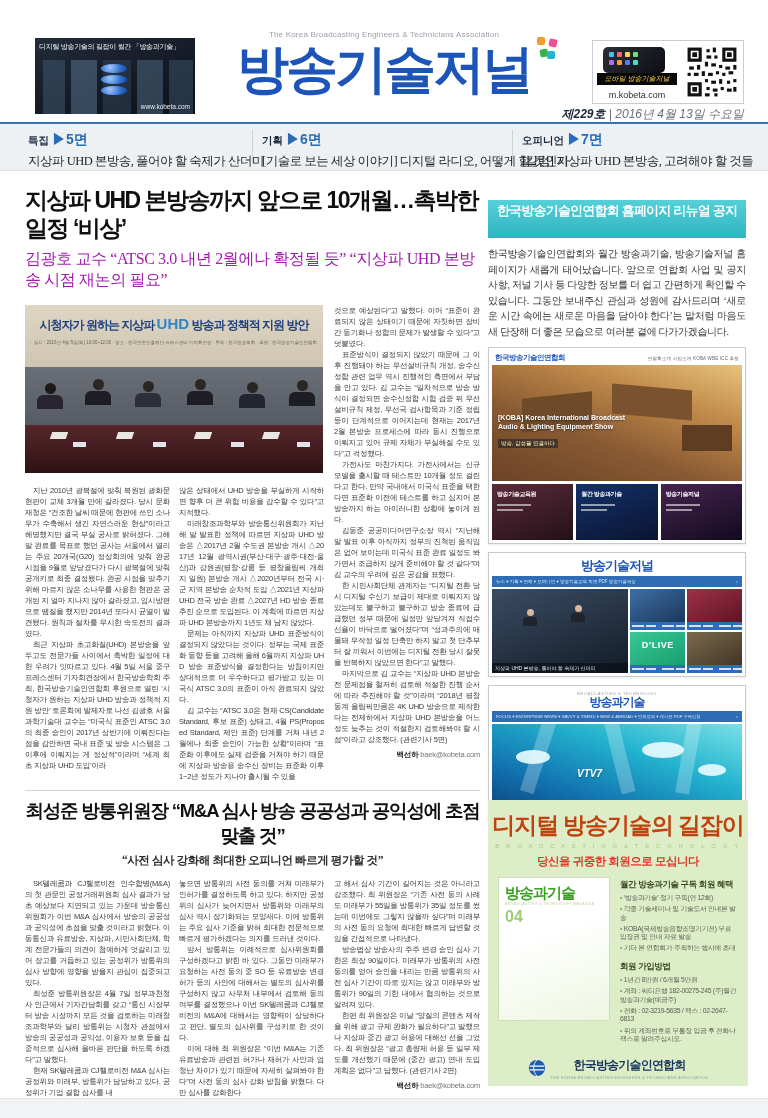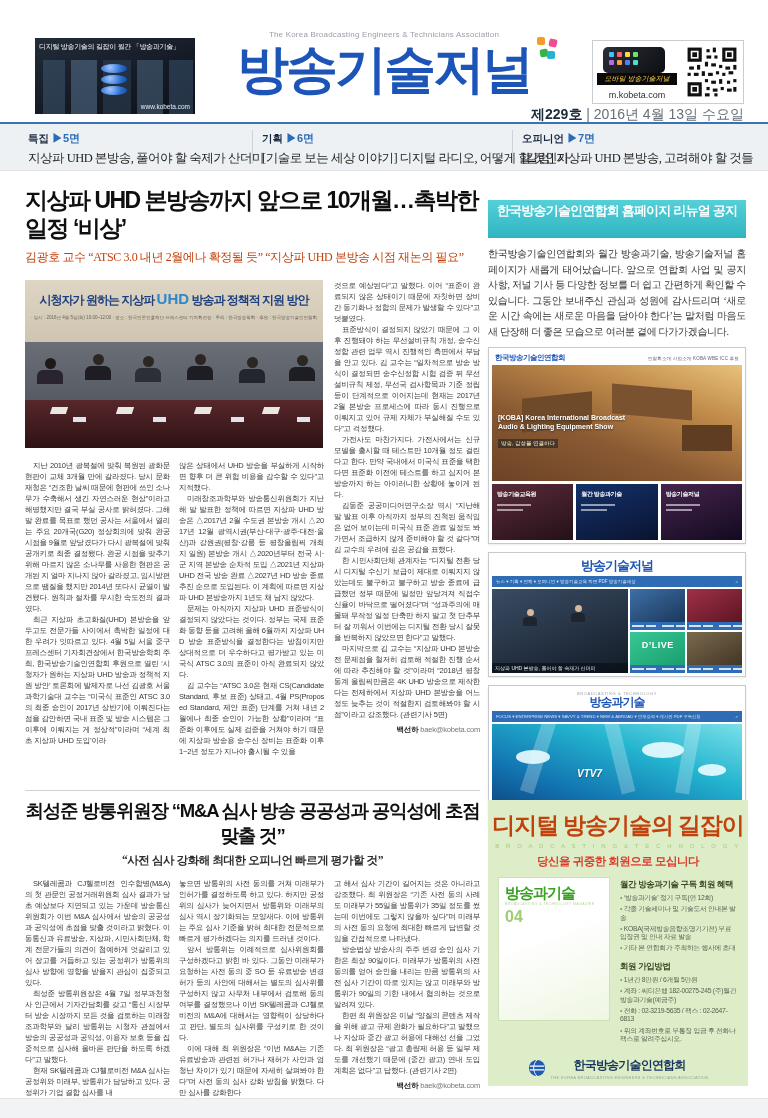--- a/index.html
+++ b/index.html
@@ -25,38 +25,38 @@
   .logo-mark .m1{left:0;top:0;background:#f59a2b;}
   .logo-mark .m2{right:0;top:2px;background:#ef4f8e;transform:rotate(12deg);}
   .logo-mark .m3{left:3px;bottom:0;background:#37b34a;transform:rotate(-10deg);}
   .logo-mark .m4{right:2px;bottom:-2px;background:#23b5cf;}
   .mh-mobile{position:absolute;right:24px;top:40px;width:150px;height:62px;background:#fff;border:1px solid #c9ccd1;}
   .mh-mobile .phone{position:absolute;left:10px;top:6px;width:62px;height:26px;background:linear-gradient(135deg,#2b2f36,#0c0e12);border-radius:5px;}
   .mh-mobile .phone i{position:absolute;width:5px;height:5px;border-radius:1px;}
   .mh-mobile .band{position:absolute;left:4px;top:32px;width:80px;height:12px;background:#0a0a0a;color:#ffd24a;font-style:italic;font-size:7px;line-height:12px;text-align:center;white-space:nowrap;}
   .mh-mobile .murl{position:absolute;left:4px;bottom:3px;width:80px;text-align:center;color:#2a2e33;font-size:9px;}
   .mh-mobile .qr{position:absolute;right:5px;top:5px;width:52px;height:52px;}
-  .issue-line{position:absolute;right:24px;top:106px;font-size:14px;color:#6a7078;}
+  .issue-line{position:absolute;right:24px;top:106px;font-size:12px;color:#6a7078;font-style:italic;}
   .issue-line b{color:#1d2a3c;}
   .blue-rule{position:absolute;left:0;top:122px;width:768px;height:2px;background:#3a72b8;}
 
   
   .teaser{position:absolute;left:0;top:124px;width:768px;height:46px;background:#eef1f4;border-bottom:1px solid #dfe3e7;}
   .teaser .cell{position:absolute;top:7px;height:34px;}
   .teaser .c1{left:28px;width:220px;} .teaser .c2{left:262px;width:240px;} .teaser .c3{left:522px;width:226px;}
   .tsep{position:absolute;top:6px;width:1px;height:34px;background:#cdd2d7;}
   .ts1{left:252px;} .ts2{left:512px;}
   .t-head{font-size:10.5px;font-weight:bold;color:#1b2940;}
-  .t-head .pg{color:#2b6cb8;font-size:11px;font-weight:bold;margin-left:3px;}
+  .t-head .pg{color:#2b6cb8;font-size:14px;font-weight:bold;margin-left:3px;}
   .t-title{font-family:"Liberation Serif",serif;font-size:12.5px;color:#1e1e1e;margin-top:4px;letter-spacing:-.5px;white-space:nowrap;}
 
   
   .main-article{position:absolute;left:25px;top:186px;width:455px;}
   .m-headline{font-size:23px;font-weight:bold;color:#0f0f0f;letter-spacing:-1.5px;line-height:28px;}
-  .m-subhead{font-family:"Liberation Serif",serif;font-size:12px;color:#c2410c;margin-top:7px;letter-spacing:-.4px;}
+  .m-subhead{font-family:"Liberation Serif",serif;font-size:16px;color:#a21caf;margin-top:7px;letter-spacing:-.4px;}
   .art-body{position:relative;margin-top:14px;height:535px;}
   .photo{position:absolute;left:0;top:0;width:298px;height:168px;background:#56595f;overflow:hidden;}
   .photo .banner{position:absolute;left:0;top:0;width:298px;height:62px;background:linear-gradient(180deg,#ded5c4,#cfc5b1);}
   .photo .banner .bline1{margin:10px 8px 0;text-align:center;color:#1d3f7e;font-weight:bold;font-size:12px;letter-spacing:-1px;white-space:nowrap;}
   .photo .banner .bline1 .uhd{color:#2f86c9;font-size:15px;letter-spacing:0;}
   .photo .banner .bline2{margin-top:6px;text-align:center;color:#6d6454;font-size:4.5px;white-space:nowrap;overflow:hidden;}
   .photo .hall{position:absolute;left:0;top:62px;width:298px;height:60px;background:linear-gradient(180deg,#6a6e76,#565a62);}
   .photo .person{position:absolute;width:30px;height:26px;}
   .photo .person .head{width:11px;height:11px;border-radius:50%;background:#2b2622;margin:0 auto;}
   .photo .person .torso{width:26px;height:14px;border-radius:6px 6px 0 0;background:#1e1d24;margin:1px auto 0;}

